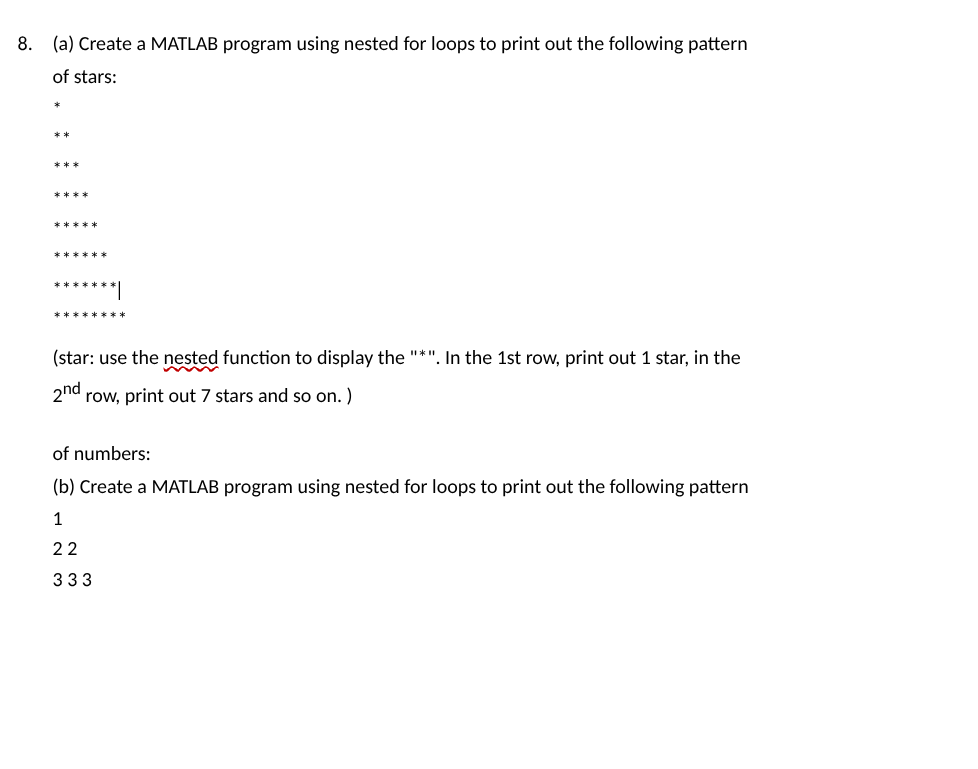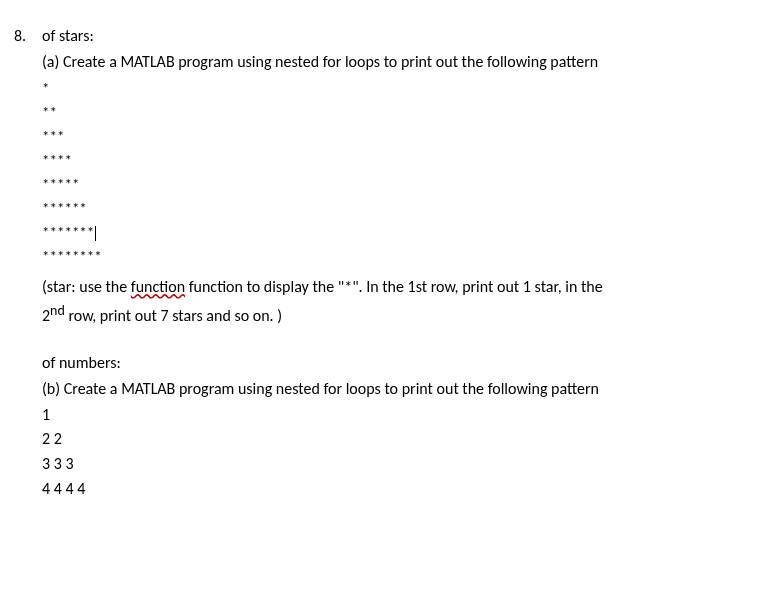--- a/index.html
+++ b/index.html
@@ -64,42 +64,41 @@
       font-size: 16px;
     }
   </style>
 </head>
 <body>
 
 <div class="question">
   <div class="qnum">8.</div>
   <div class="content">
 
+    <div class="para">(a) Create a MATLAB program using nested for loops to print out the following pattern</div>
     <div class="para">of stars:</div>
-    <div class="para">(a) Create a MATLAB program using nested for loops to print out the following pattern</div>
 
     <div class="pattern-line">*</div>
     <div class="pattern-line">**</div>
     <div class="pattern-line">***</div>
     <div class="pattern-line">****</div>
     <div class="pattern-line">*****</div>
     <div class="pattern-line">******</div>
     <div class="pattern-line cursor-line">*******</div>
     <div class="pattern-line">********</div>
 
     <div class="hint">
-      <span>(star: use the </span><span class="spellcheck">function</span><span> function to display the "*". In the 1st row, print out 1 star, in the</span>
+      <span>(star: use the </span><span class="spellcheck">nested</span><span> function to display the "*". In the 1st row, print out 1 star, in the</span>
       <br>
       <span>2</span><span class="sup">nd</span><span> row, print out 7 stars and so on. )</span>
     </div>
 
     <div class="part-b">
       <div class="para">of numbers:</div>
       <div class="para">(b) Create a MATLAB program using nested for loops to print out the following pattern</div>
 
       <div class="num-pattern">1</div>
       <div class="num-pattern">2 2</div>
       <div class="num-pattern">3 3 3</div>
-      <div class="num-pattern">4 4 4 4</div>
     </div>
 
   </div>
 </div>
 
 </body></html>

